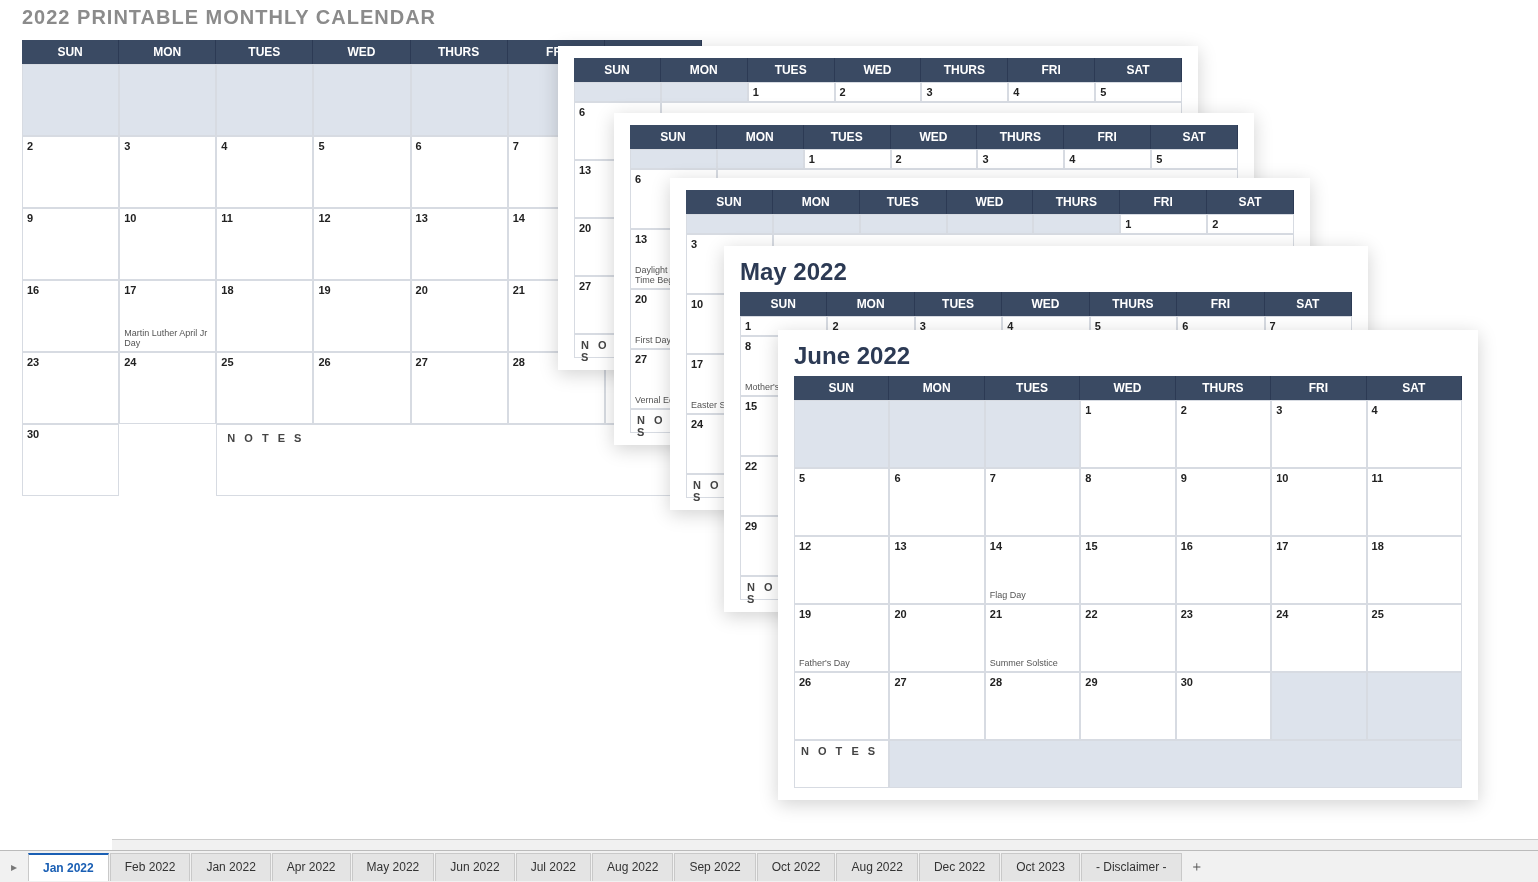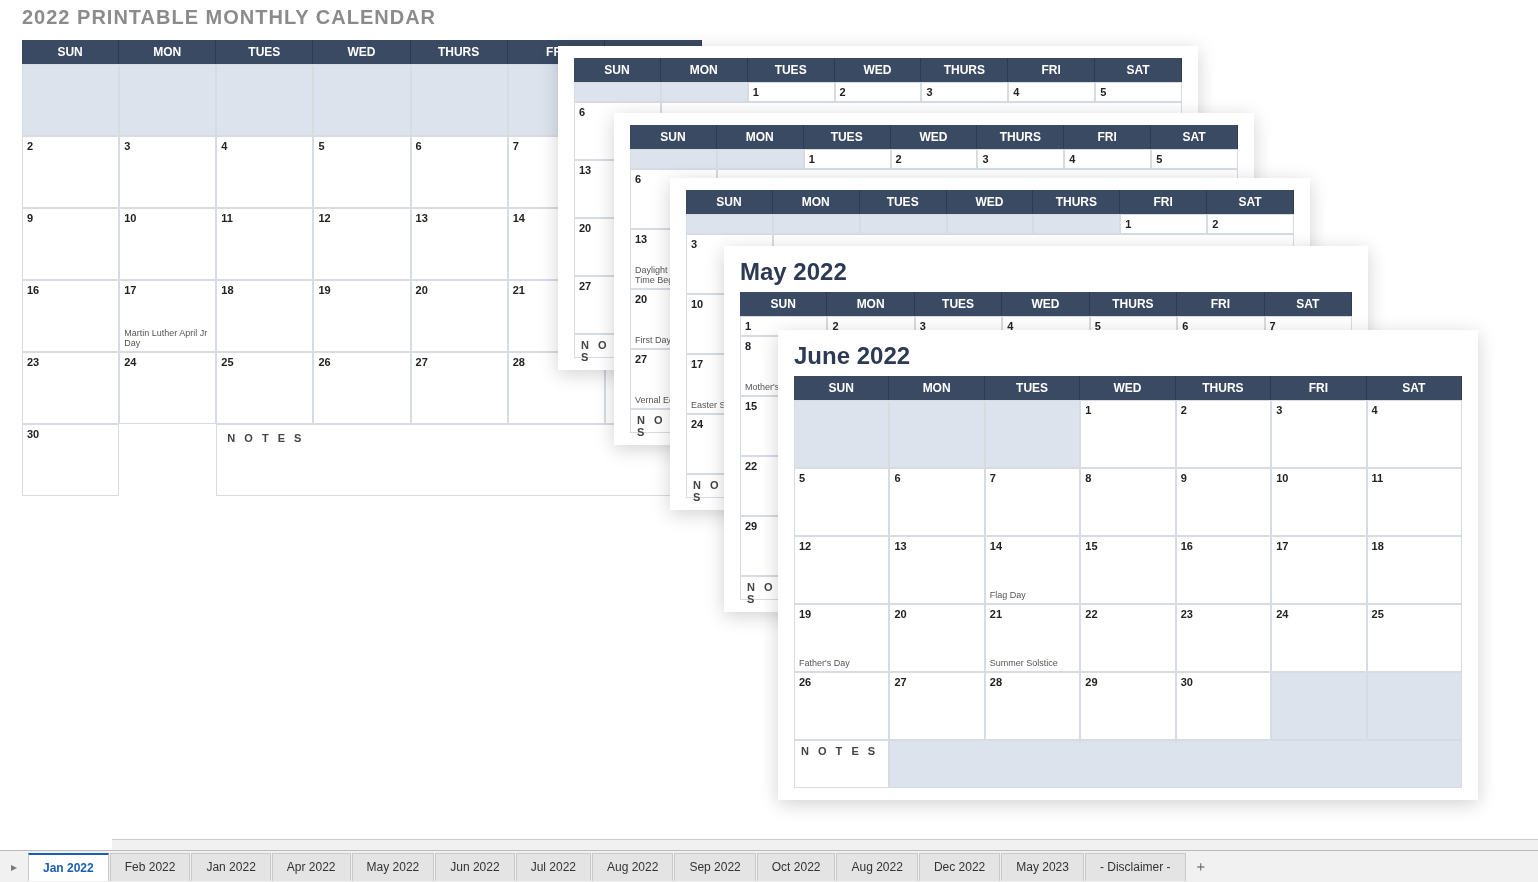--- a/index.html
+++ b/index.html
@@ -475,17 +475,17 @@
       <div class="tab">Jan 2022</div>
       <div class="tab">Apr 2022</div>
       <div class="tab">May 2022</div>
       <div class="tab">Jun 2022</div>
       <div class="tab">Jul 2022</div>
       <div class="tab">Aug 2022</div>
       <div class="tab">Sep 2022</div>
       <div class="tab">Oct 2022</div>
       <div class="tab">Aug 2022</div>
       <div class="tab">Dec 2022</div>
-      <div class="tab">May 2023</div>
+      <div class="tab">Oct 2023</div>
       <div class="tab">- Disclaimer -</div>
     </div>
   <div class="tab-add">＋</div>
 </div>
 
 </body></html>

